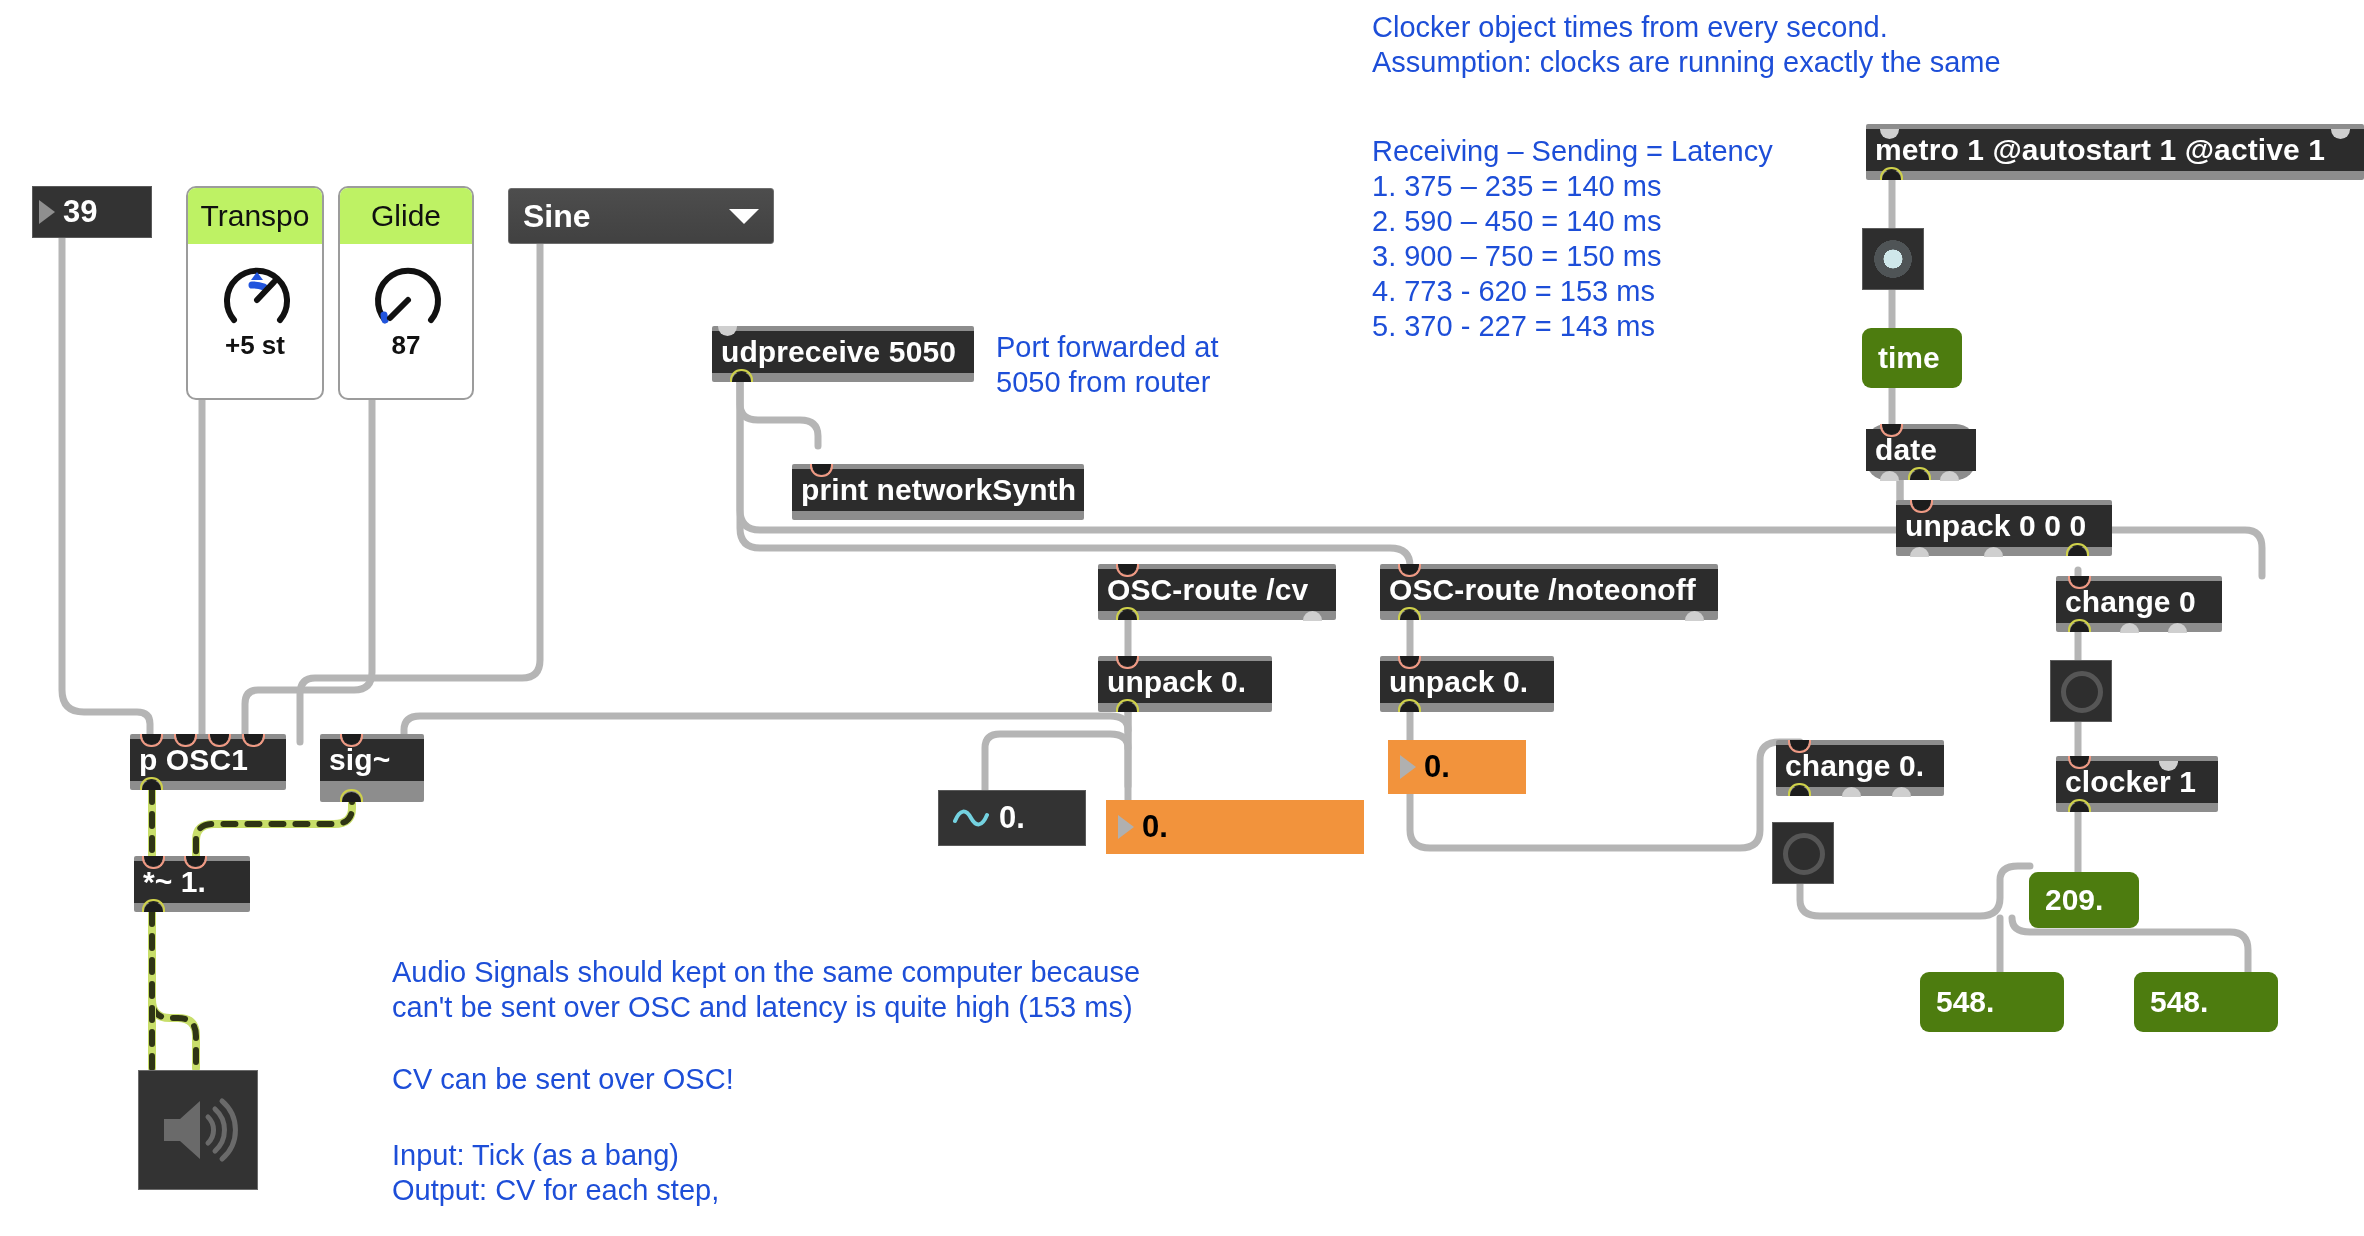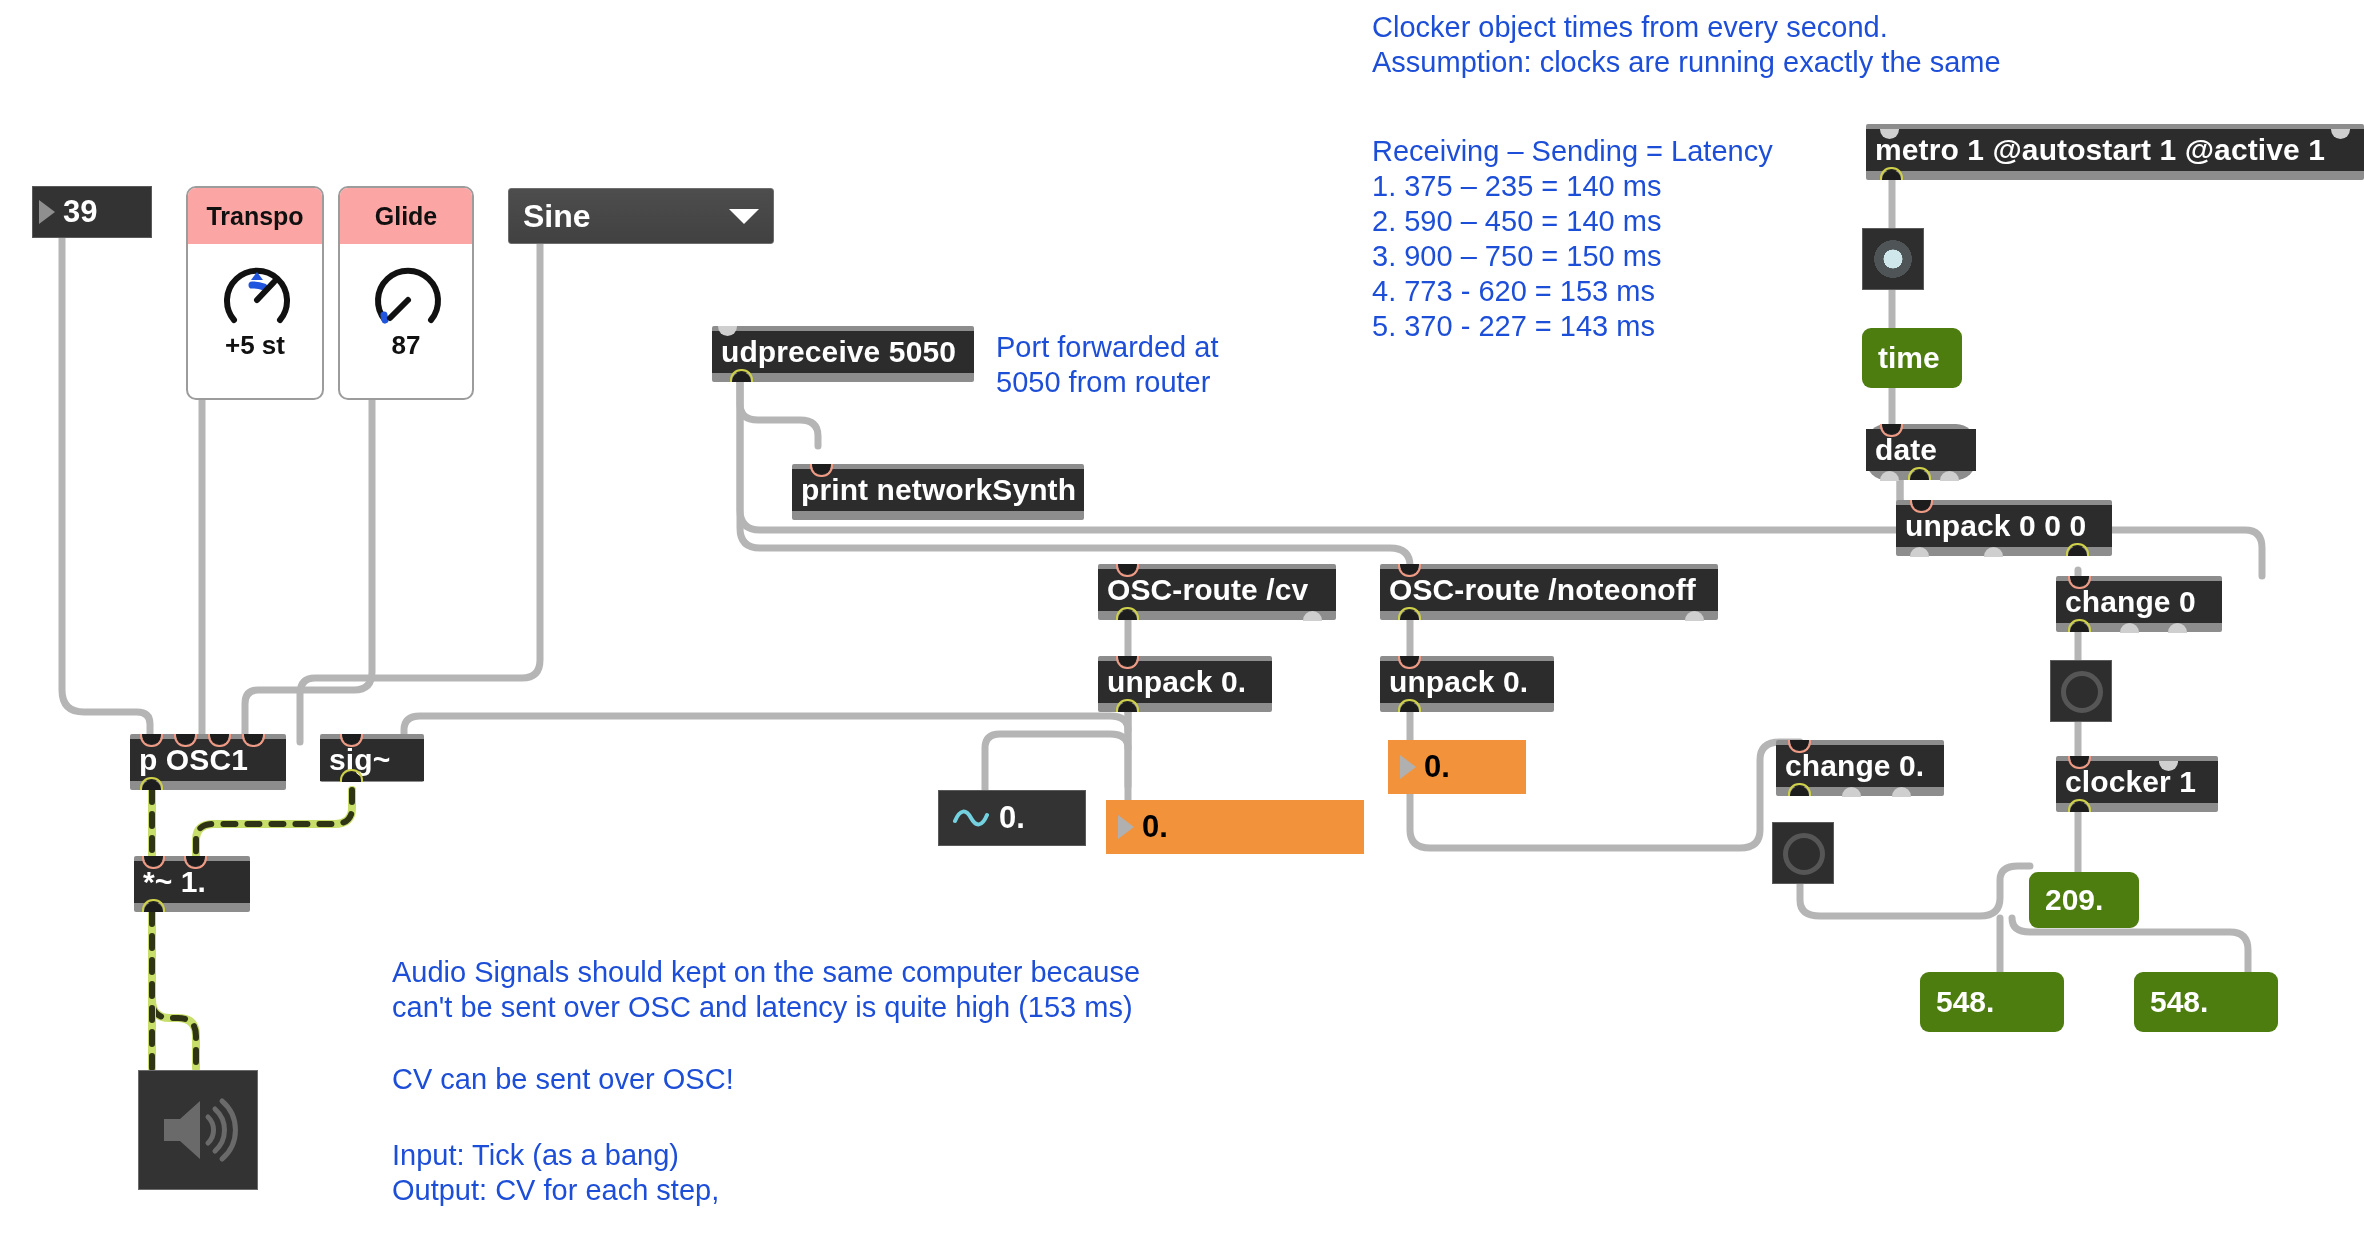--- a/index.html
+++ b/index.html
@@ -43,22 +43,22 @@
 
   
   .bang{position:absolute;background:#2e2e2e;border:1px solid #5b5b5b;box-sizing:border-box;}
   .bang .ring{position:absolute;border-radius:50%;box-sizing:border-box;}
   .bang.on .ring.outer{background:radial-gradient(circle,#cfe7ea 0 30%,#4f5456 31% 60%,#2e2e2e 61%);}
   .bang.off .ring.outer{border:5px solid #565656;background:transparent;}
 
   
   .dial{position:absolute;background:#ffffff;border:2px solid #9c9c9c;border-radius:10px;
         overflow:hidden;box-sizing:border-box;}
-  .dial .hd{background:#fca5a5;height:56px;display:flex;align-items:center;justify-content:center;
-            color:#101010;font-size:25px;font-weight:700;}
+  .dial .hd{background:#bef264;height:56px;display:flex;align-items:center;justify-content:center;
+            color:#101010;font-size:30px;font-weight:400;}
   .dial .face{height:86px;position:relative;}
   .dial .val{text-align:center;font-size:26px;color:#111;font-weight:600;line-height:30px;}
 
   
   .umenu{position:absolute;background:linear-gradient(#4d4d4d,#414141);border:1px solid #6e6e6e;
          border-radius:3px;display:flex;align-items:center;box-sizing:border-box;
          color:#ffffff;font-size:32px;font-weight:600;padding:0 14px;justify-content:space-between;}
   .umenu .chev{width:0;height:0;border-left:15px solid transparent;border-right:15px solid transparent;
                border-top:15px solid #ffffff;}
 
@@ -240,21 +240,21 @@
 
   <div class="obj" style="left:130px;top:734px;width:156px;height:56px;">
     <div class="port in" style="left:12px;"></div>
     <div class="port in" style="left:46px;"></div>
     <div class="port in" style="left:80px;"></div>
     <div class="port in" style="left:114px;"></div>
     <div class="body">p OSC1</div>
     <div class="port out" style="left:12px;"></div>
   </div>
 
-  <div class="obj" style="left:320px;top:734px;width:104px;height:48px;">
+  <div class="obj" style="left:320px;top:734px;width:104px;height:68px;">
     <div class="port in" style="left:22px;"></div>
     <div class="body">sig~</div>
     <div class="port out" style="left:22px;"></div>
   </div>
 
   <div class="obj" style="left:134px;top:856px;width:116px;height:56px;">
     <div class="port in" style="left:10px;"></div>
     <div class="port in" style="left:52px;"></div>
     <div class="body">*~ 1.</div>
     <div class="port out" style="left:10px;"></div>

